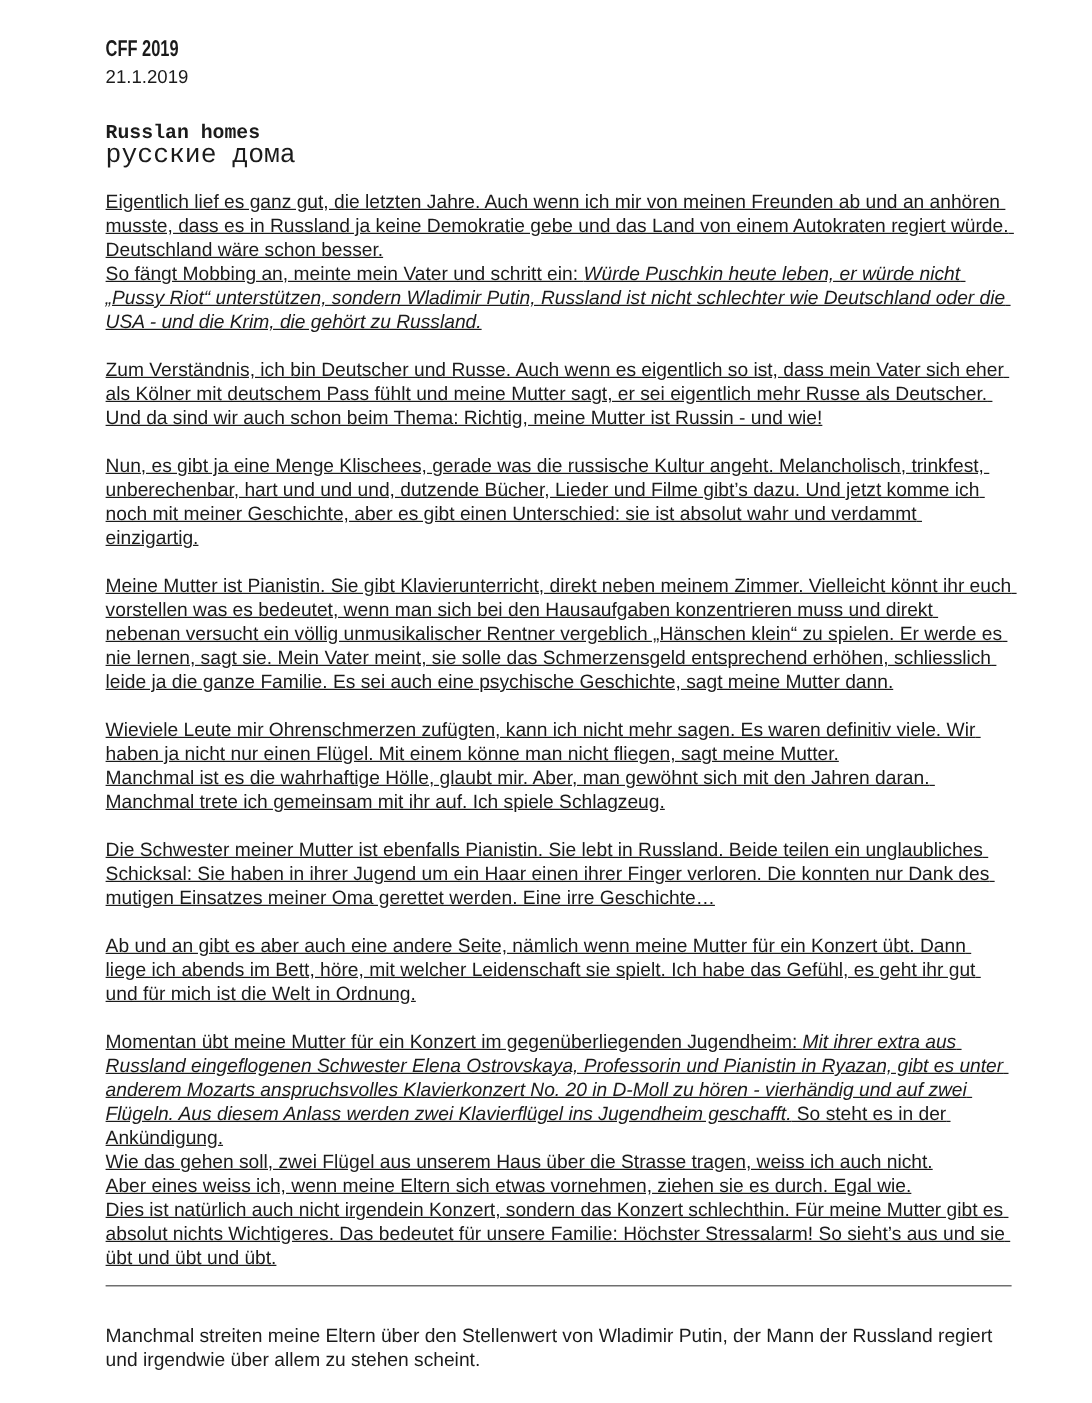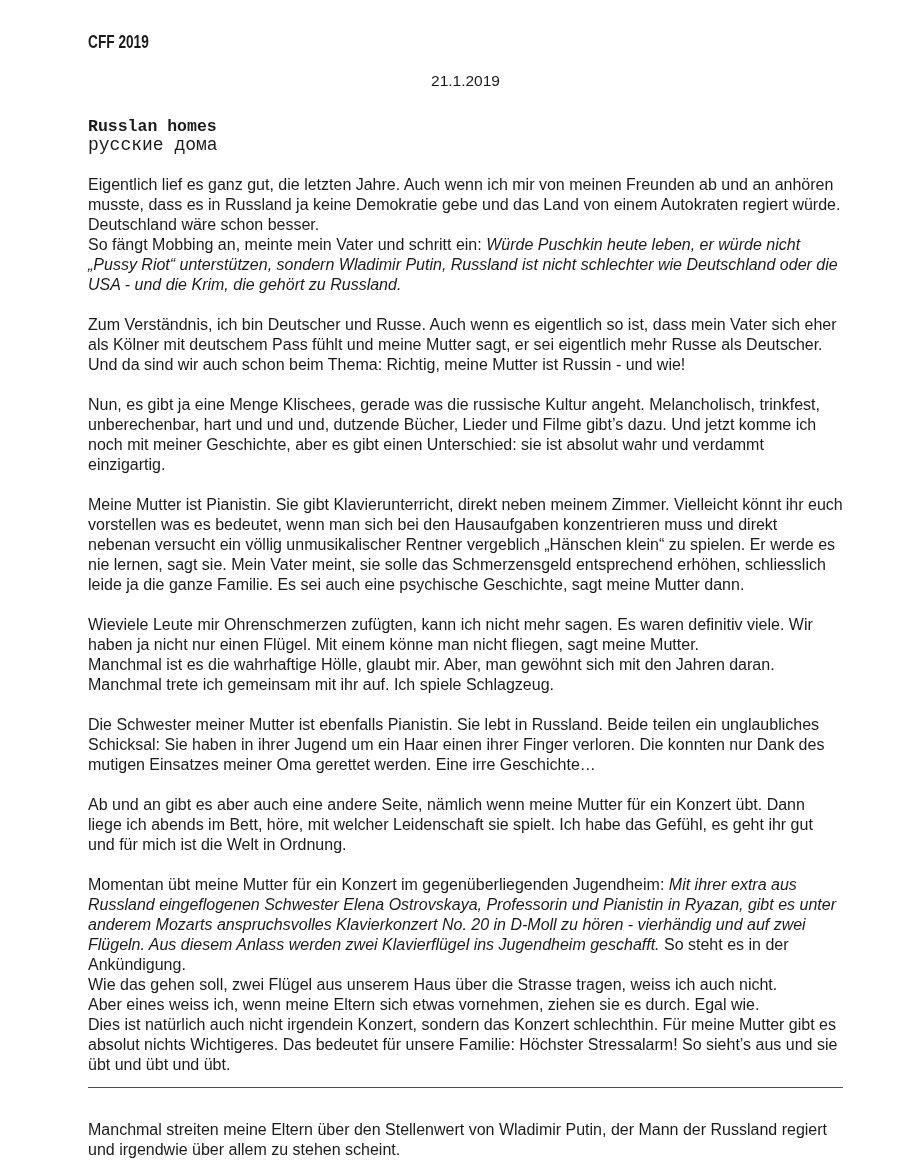--- a/index.html
+++ b/index.html
@@ -23,40 +23,40 @@
   .logo {
     font-weight: 700;
     font-size: 19px;
     line-height: 18px;
     letter-spacing: 0px;
     transform: scaleX(0.72);
     transform-origin: 0 50%;
     white-space: nowrap;
   }
   .date {
-    margin-top: 20px;
+    margin-top: 4px;
     font-size: 15.5px;
     line-height: 20px;
-    text-align: center;
   }
   .title-block {
     margin-top: 26px;
     font-family: Liberation Mono, monospace;
   }
   .title {
     font-weight: 700;
     font-size: 16.5px;
     line-height: 19px;
   }
   .subtitle {
-    font-size: 18px;
+    font-size: 22px;
     line-height: 19px;
   }
   .body-text {
     margin-top: 0;
+    text-decoration: underline;
   }
   .para {
     margin: 20px 0 0 0;
     font-size: 16px;
     line-height: 20px;
     white-space: pre-wrap;
   }
   .it {
     font-style: italic;
   }

